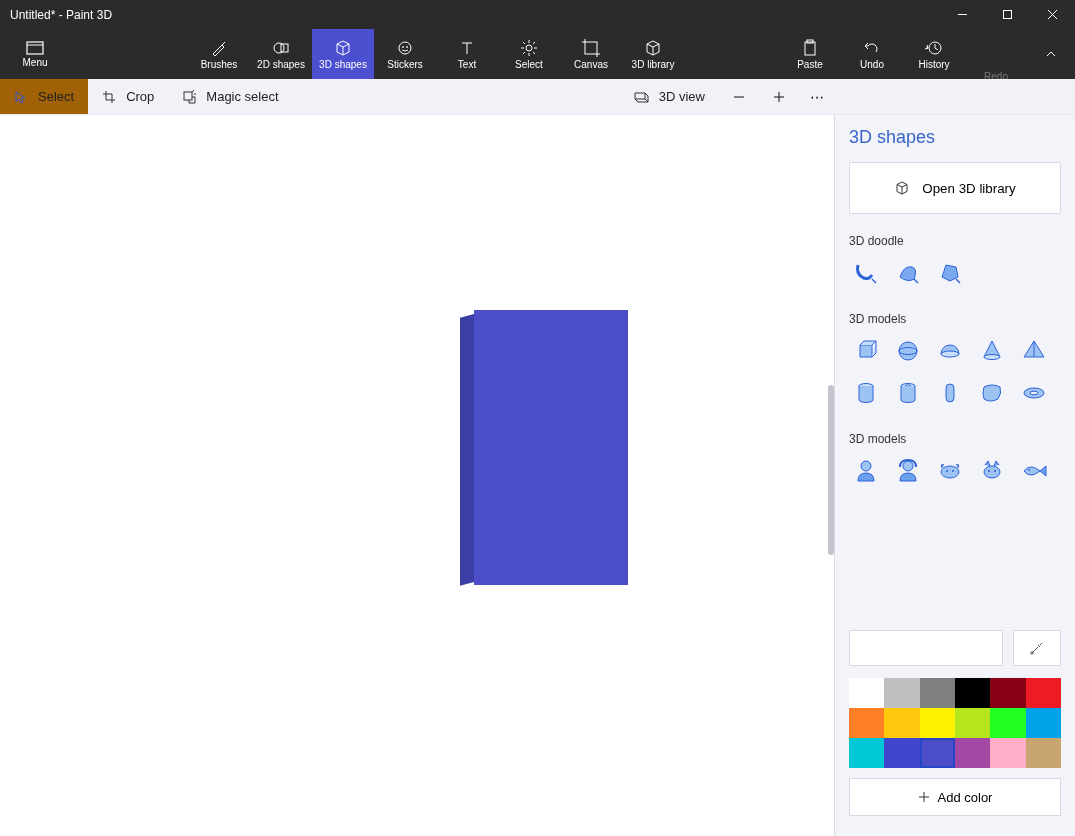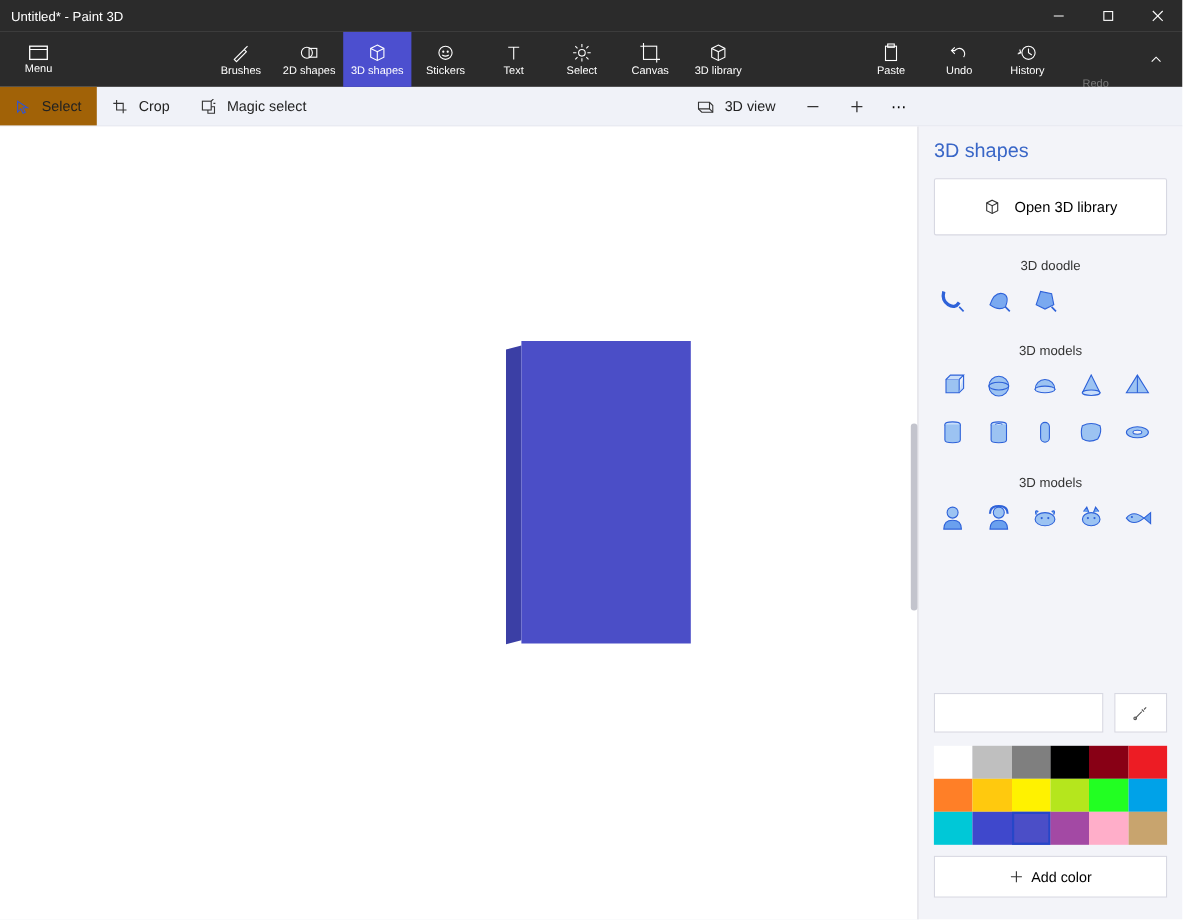--- a/index.html
+++ b/index.html
@@ -40,21 +40,21 @@
   .canvas .shape3d { position: absolute; left: 460px; top: 195px; width: 168px; height: 275px; }
   .shape3d .left-face { position:absolute; left:0; top:4px; width:14px; height:268px; background:#3b3fa5; transform: skewY(-15deg); transform-origin: top right; }
   .shape3d .front-face { position:absolute; left:14px; top:0; width:154px; height:275px; background:#4b4ec7; }
   .scroll-track { position:absolute; right:0; top:270px; width:6px; height:170px; background:#c3c4cd; border-radius:3px; }
 
   
   .panel { width: 240px; background: #f3f4f9; padding: 12px 14px 0 14px; overflow-y: auto; font-size: 13px; color: #333; }
   .panel-title { color: #3966c7; font-size: 18px; font-weight: 400; margin-bottom: 14px; }
   .open3d-btn { border: 1px solid #d7d8e2; background: #fff; height: 52px; border-radius: 2px; display:flex; align-items:center; justify-content:center; gap:12px; cursor:pointer; margin-bottom: 20px; width:100%; }
   .open3d-btn svg { stroke:#333; fill:none; }
-  .section-label { font-size: 12px; color:#333; margin-bottom: 8px; text-align: center; }
+  .section-label { font-size: 12px; color:#333; margin-bottom: 8px; }
   .shape-grid { display:flex; flex-wrap: wrap; gap: 8px; margin-bottom: 22px; }
   .shape-cell { width: 34px; height: 34px; display:flex; align-items:center; justify-content:center; cursor:pointer; }
   .shape-cell svg { width:28px; height:28px; }
   .section-gap { height: 120px; }
 
   .material-select { width:100%; height:36px; border:1px solid #d7d8e2; background:#fff; display:flex; align-items:center; justify-content:center; position:relative; cursor:pointer; margin-bottom:10px; }
   .material-select .chev { position:absolute; right:10px; }
   .color-row { display:flex; gap:10px; margin-bottom:12px; }
   .color-preview { flex:1; height:36px; border:1px solid #d7d8e2; background:#fff; }
   .eyedrop { width:48px; height:36px; border:1px solid #d7d8e2; background:#fff; display:flex; align-items:center; justify-content:center; cursor:pointer; }

